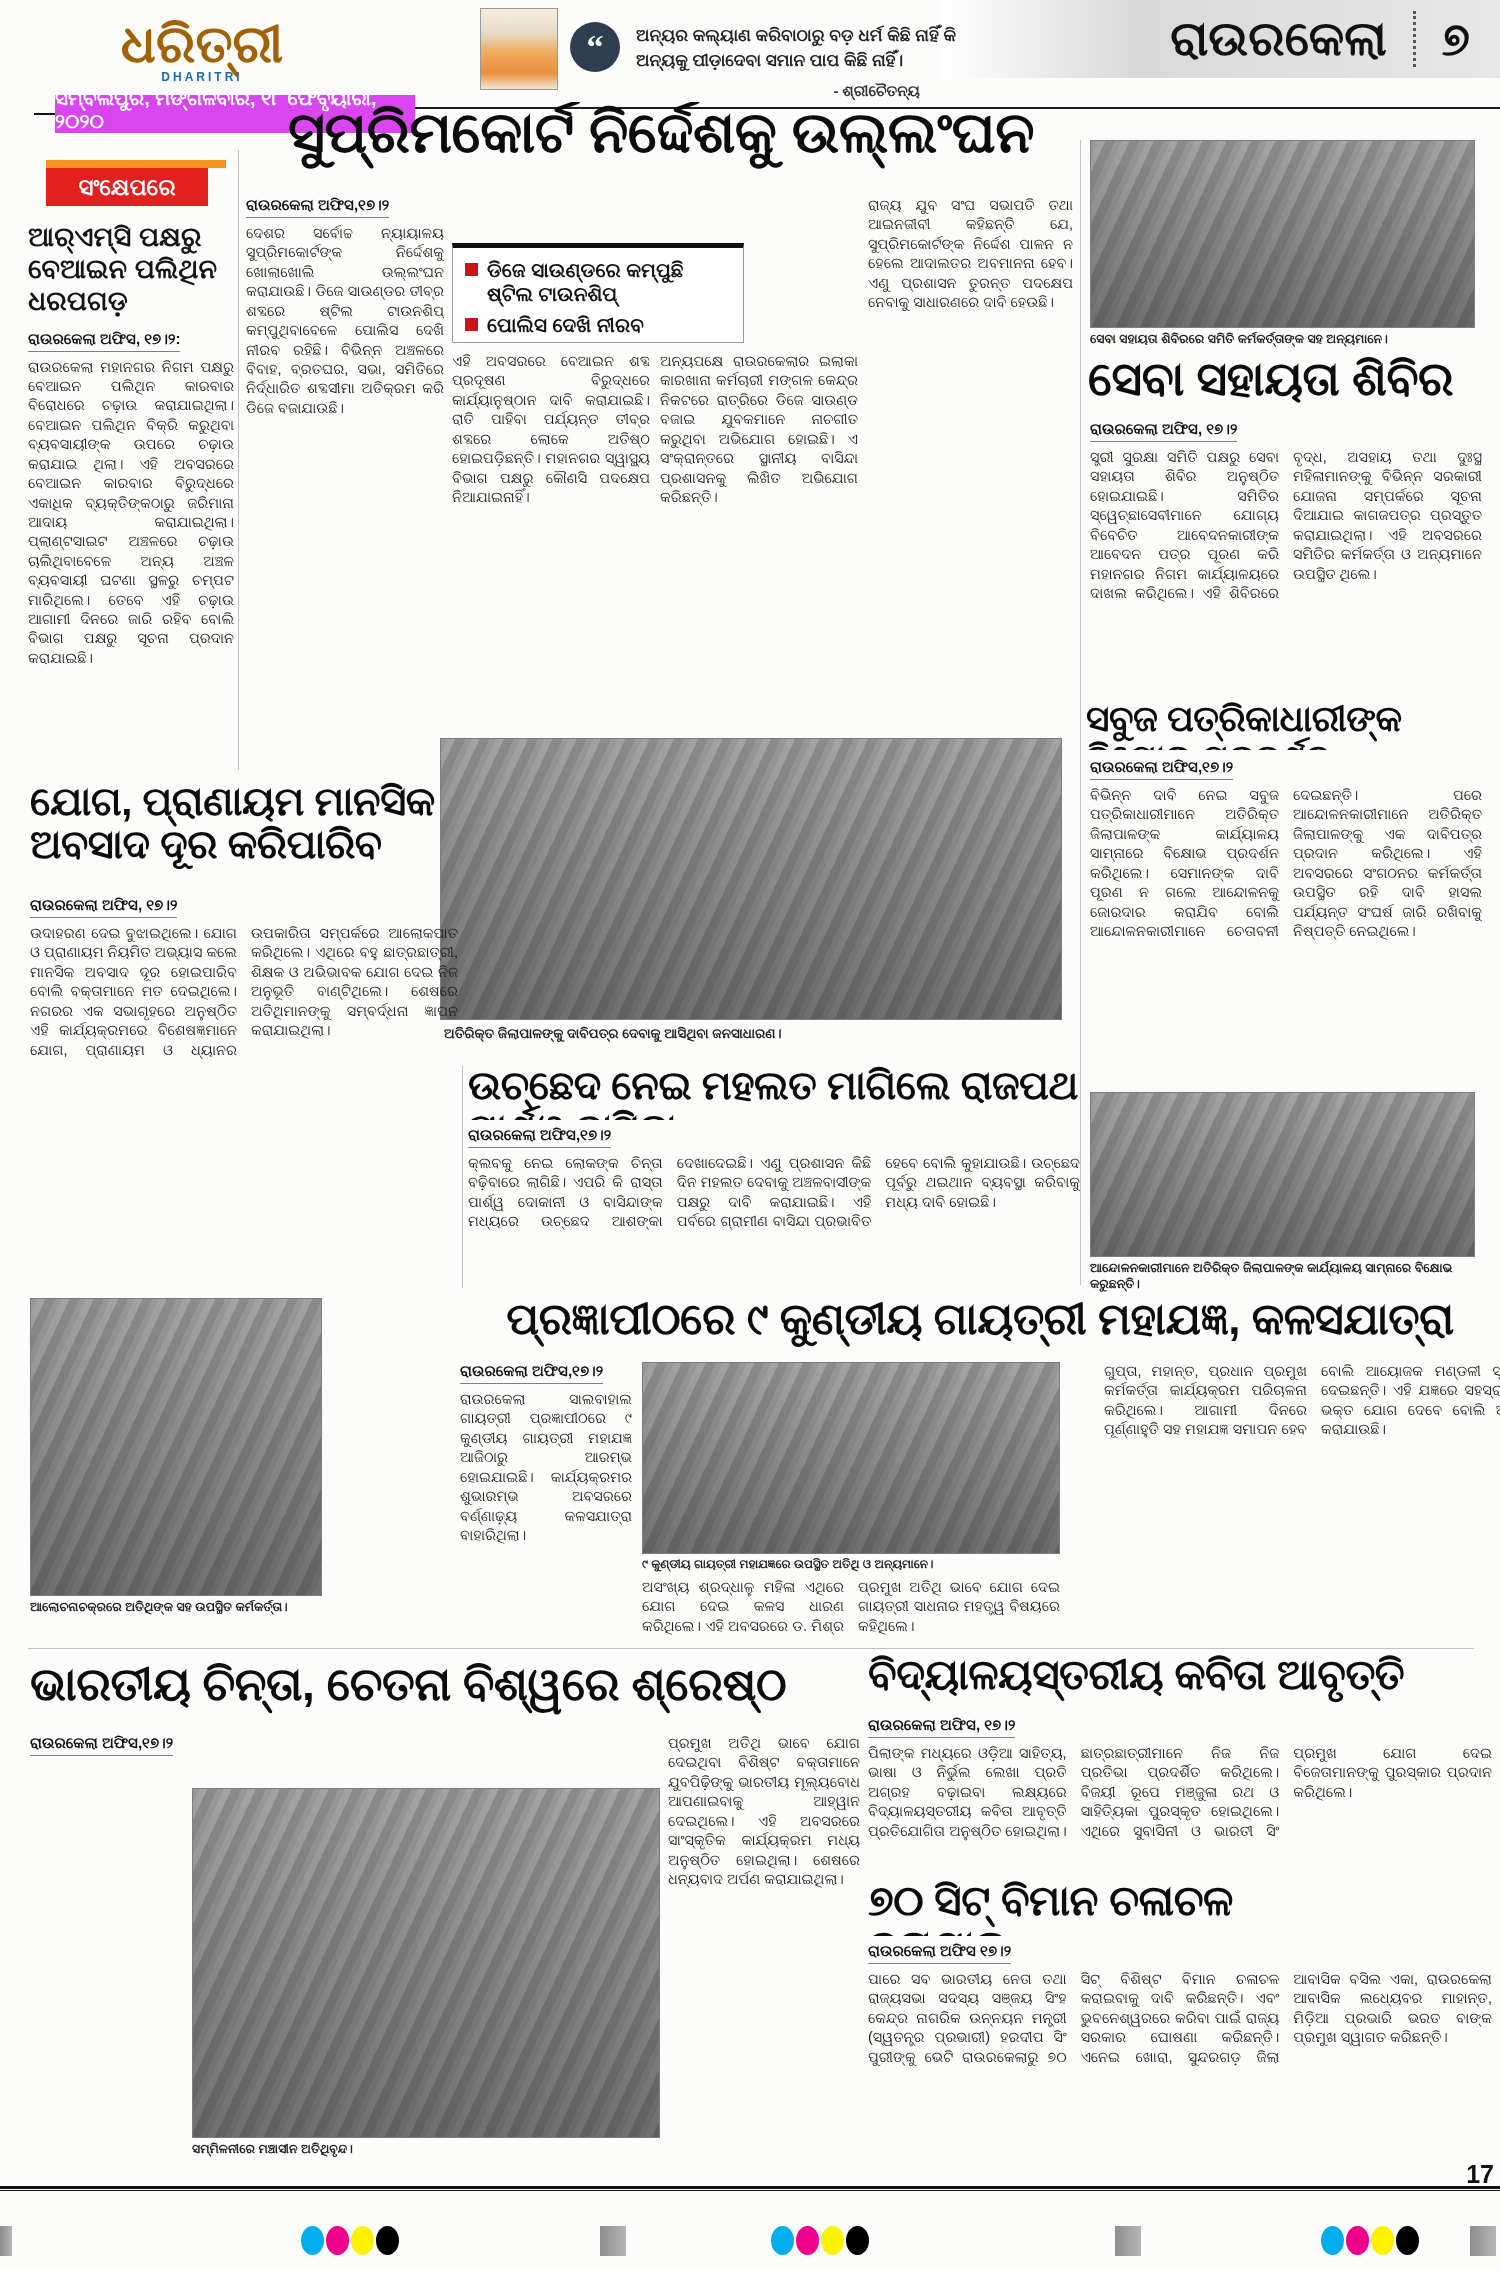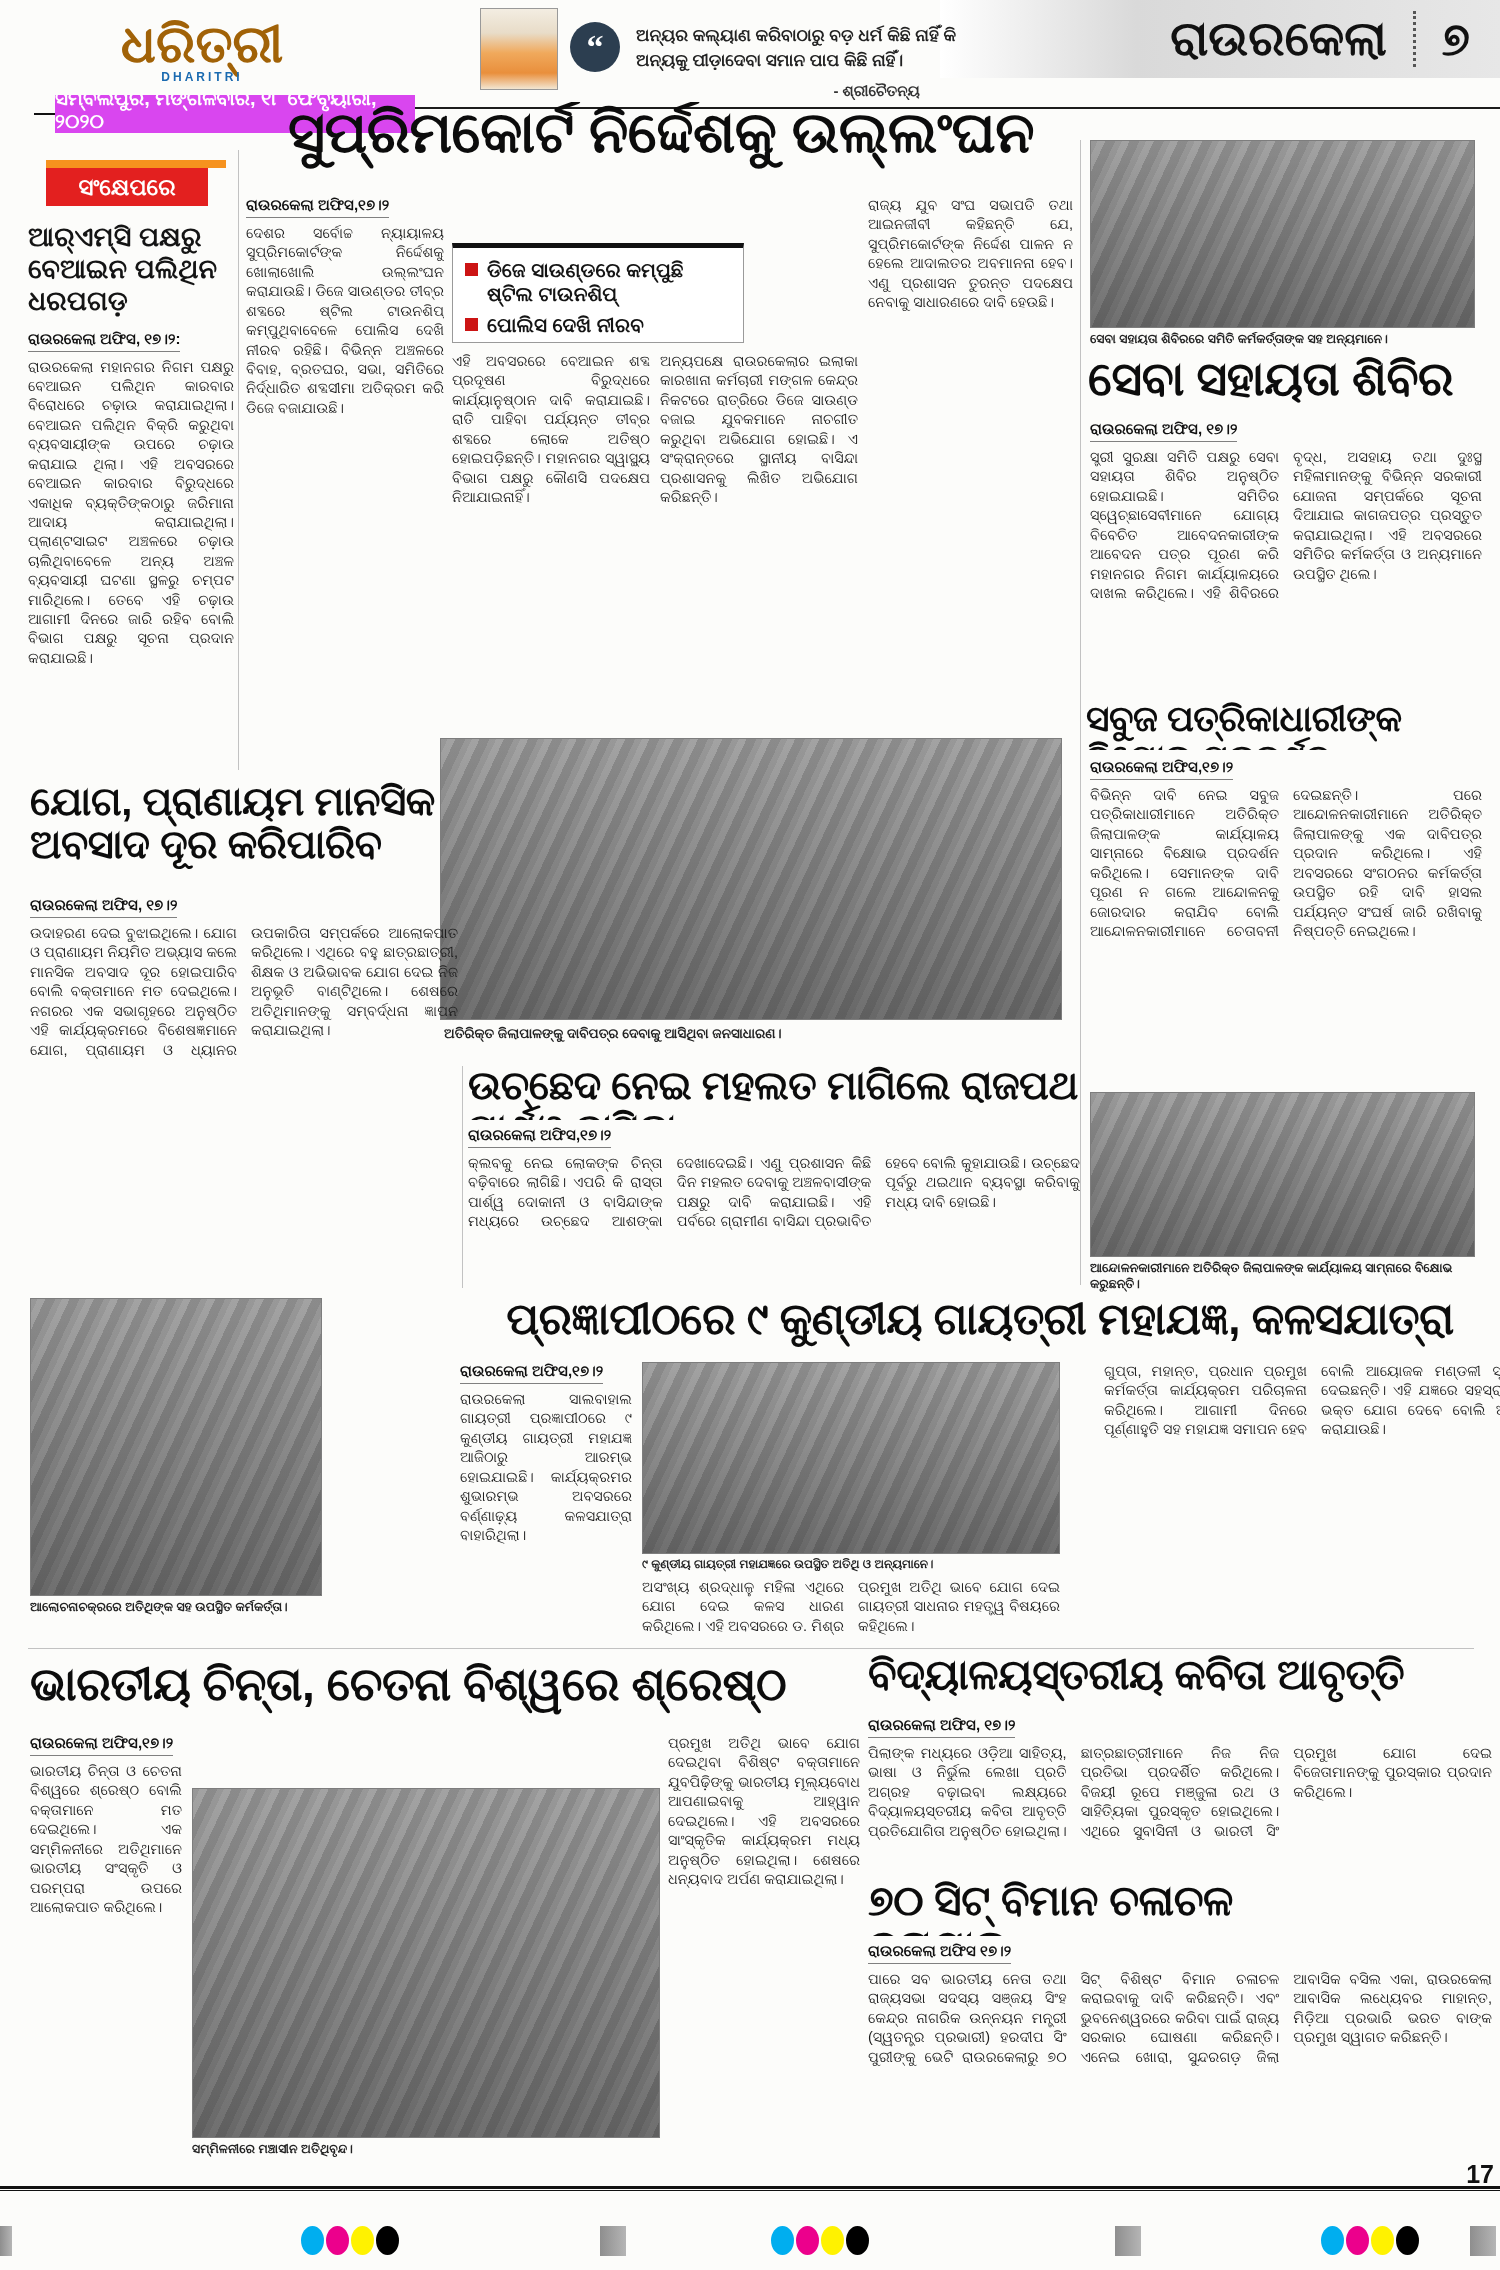--- a/index.html
+++ b/index.html
@@ -172,21 +172,20 @@
   <div class="abs photo" style="left:642px;top:1362px;width:418px;height:192px;"></div>
   <div class="abs caption" style="left:642px;top:1557px;width:418px;height:17px;font-size:12px;">୯ କୁଣ୍ଡୀୟ ଗାୟତ୍ରୀ ମହାଯଜ୍ଞରେ ଉପସ୍ଥିତ ଅତିଥି ଓ ଅନ୍ୟମାନେ।</div>
   <div class="abs body-txt cols-2" style="left:642px;top:1578px;width:418px;height:66px;">ଅସଂଖ୍ୟ ଶ୍ରଦ୍ଧାଳୁ ମହିଳା ଏଥିରେ ଯୋଗ ଦେଇ କଳସ ଧାରଣ କରିଥିଲେ। ଏହି ଅବସରରେ ଡ. ମିଶ୍ର ପ୍ରମୁଖ ଅତିଥି ଭାବେ ଯୋଗ ଦେଇ ଗାୟତ୍ରୀ ସାଧନାର ମହତ୍ତ୍ୱ ବିଷୟରେ କହିଥିଲେ।</div>
   <div class="abs body-txt cols-2" style="left:1072px;top:1362px;width:420px;height:282px;margin-left:32px;">ଗୁପ୍ତା, ମହାନ୍ତ, ପ୍ରଧାନ ପ୍ରମୁଖ କର୍ମକର୍ତ୍ତା କାର୍ଯ୍ୟକ୍ରମ ପରିଚାଳନା କରିଥିଲେ। ଆଗାମୀ ଦିନରେ ପୂର୍ଣ୍ଣାହୁତି ସହ ମହାଯଜ୍ଞ ସମାପନ ହେବ ବୋଲି ଆୟୋଜକ ମଣ୍ଡଳୀ ସୂଚନା ଦେଇଛନ୍ତି। ଏହି ଯଜ୍ଞରେ ସହସ୍ରାଧିକ ଭକ୍ତ ଯୋଗ ଦେବେ ବୋଲି ଆଶା କରାଯାଉଛି।</div>
 
   <div class="hrule" style="left:28px;top:1648px;width:1446px;"></div>
 
   <div class="abs headline" style="left:30px;top:1660px;width:830px;height:64px;font-size:46px;">ଭାରତୀୟ ଚିନ୍ତା, ଚେତନା ବିଶ୍ୱରେ ଶ୍ରେଷ୍ଠ</div>
   <div class="abs" style="left:30px;top:1734px;width:152px;height:420px;">
     <span class="dateline">ରାଉରକେଲା ଅଫିସ,୧୭।୨</span>
-    <div class="body-txt">ଭାରତୀୟ ଚିନ୍ତା ଓ ଚେତନା ବିଶ୍ୱରେ ଶ୍ରେଷ୍ଠ ବୋଲି ବକ୍ତାମାନେ ମତ ଦେଇଥିଲେ। ଏକ ସମ୍ମିଳନୀରେ ଅତିଥିମାନେ ଭାରତୀୟ ସଂସ୍କୃତି ଓ ପରମ୍ପରା ଉପରେ ଆଲୋକପାତ କରିଥିଲେ।</div>
   </div>
   <div class="abs photo" style="left:192px;top:1788px;width:468px;height:350px;"></div>
   <div class="abs caption" style="left:192px;top:2142px;width:468px;height:20px;font-size:12.5px;">ସମ୍ମିଳନୀରେ ମଞ୍ଚାସୀନ ଅତିଥିବୃନ୍ଦ।</div>
   <div class="abs body-txt" style="left:668px;top:1734px;width:192px;height:420px;">ପ୍ରମୁଖ ଅତିଥି ଭାବେ ଯୋଗ ଦେଇଥିବା ବିଶିଷ୍ଟ ବକ୍ତାମାନେ ଯୁବପିଢ଼ିଙ୍କୁ ଭାରତୀୟ ମୂଲ୍ୟବୋଧ ଆପଣାଇବାକୁ ଆହ୍ୱାନ ଦେଇଥିଲେ। ଏହି ଅବସରରେ ସାଂସ୍କୃତିକ କାର୍ଯ୍ୟକ୍ରମ ମଧ୍ୟ ଅନୁଷ୍ଠିତ ହୋଇଥିଲା। ଶେଷରେ ଧନ୍ୟବାଦ ଅର୍ପଣ କରାଯାଇଥିଲା।</div>
 
   <div class="abs headline" style="left:868px;top:1652px;width:600px;height:58px;font-size:42px;">ବିଦ୍ୟାଳୟସ୍ତରୀୟ କବିତା ଆବୃତ୍ତି</div>
   <div class="abs" style="left:868px;top:1716px;width:624px;height:150px;">
     <span class="dateline">ରାଉରକେଲା ଅଫିସ, ୧୭।୨</span>
     <div class="body-txt cols-3" style="height:112px;">ପିଲାଙ୍କ ମଧ୍ୟରେ ଓଡ଼ିଆ ସାହିତ୍ୟ, ଭାଷା ଓ ନିର୍ଭୁଲ ଲେଖା ପ୍ରତି ଅଗ୍ରହ ବଢ଼ାଇବା ଲକ୍ଷ୍ୟରେ ବିଦ୍ୟାଳୟସ୍ତରୀୟ କବିତା ଆବୃତ୍ତି ପ୍ରତିଯୋଗିତା ଅନୁଷ୍ଠିତ ହୋଇଥିଲା। ଛାତ୍ରଛାତ୍ରୀମାନେ ନିଜ ନିଜ ପ୍ରତିଭା ପ୍ରଦର୍ଶିତ କରିଥିଲେ। ବିଜୟୀ ରୂପେ ମଞ୍ଜୁଳା ରଥ ଓ ସାହିତ୍ୟିକା ପୁରସ୍କୃତ ହୋଇଥିଲେ। ଏଥିରେ ସୁବାସିନୀ ଓ ଭାରତୀ ସିଂ ପ୍ରମୁଖ ଯୋଗ ଦେଇ ବିଜେତାମାନଙ୍କୁ ପୁରସ୍କାର ପ୍ରଦାନ କରିଥିଲେ।</div>
   </div>

